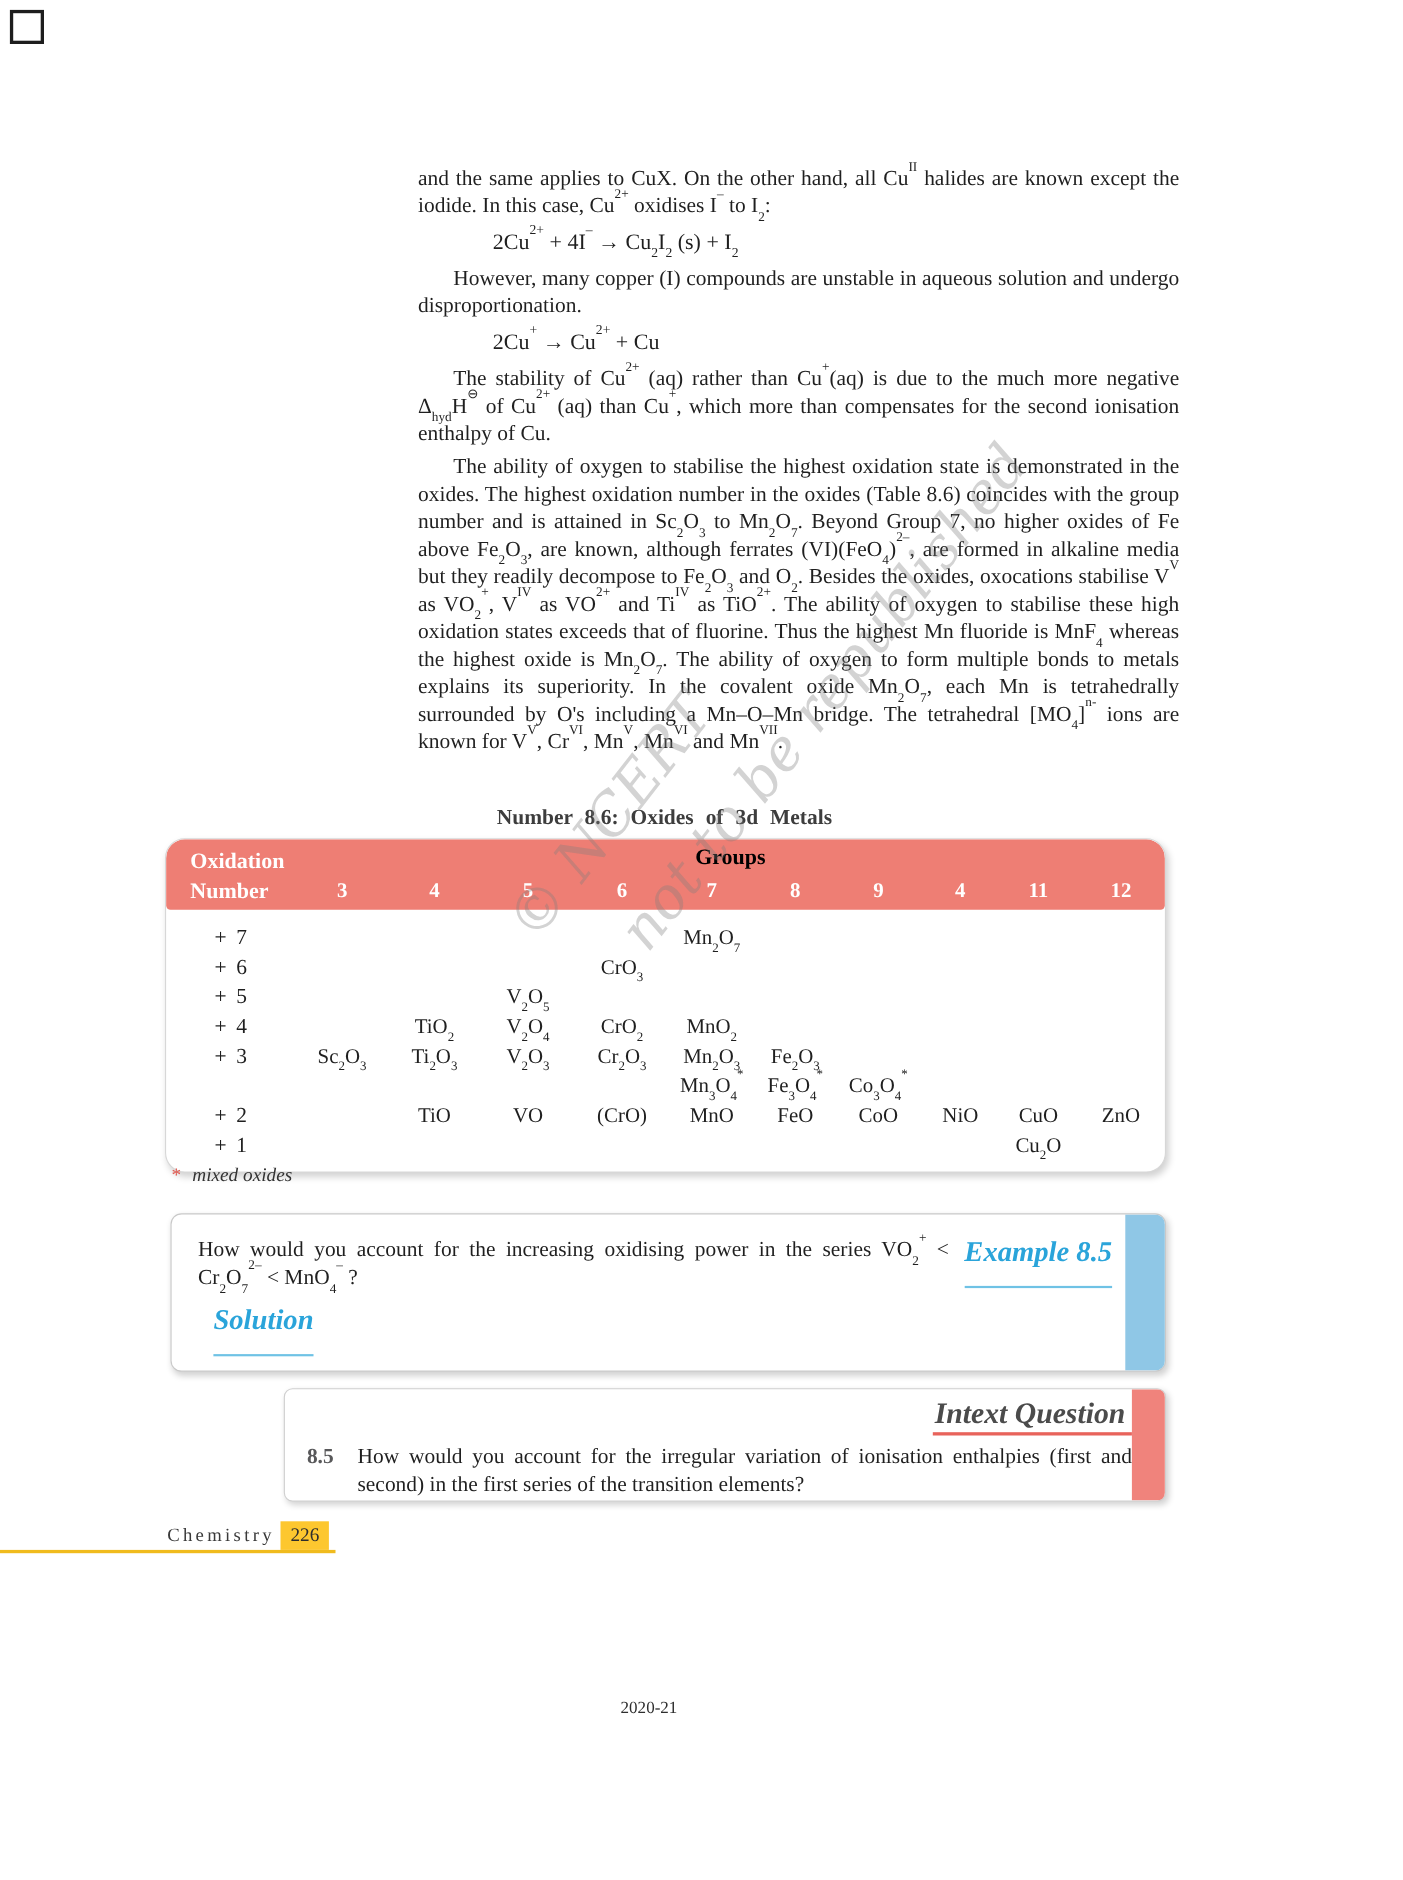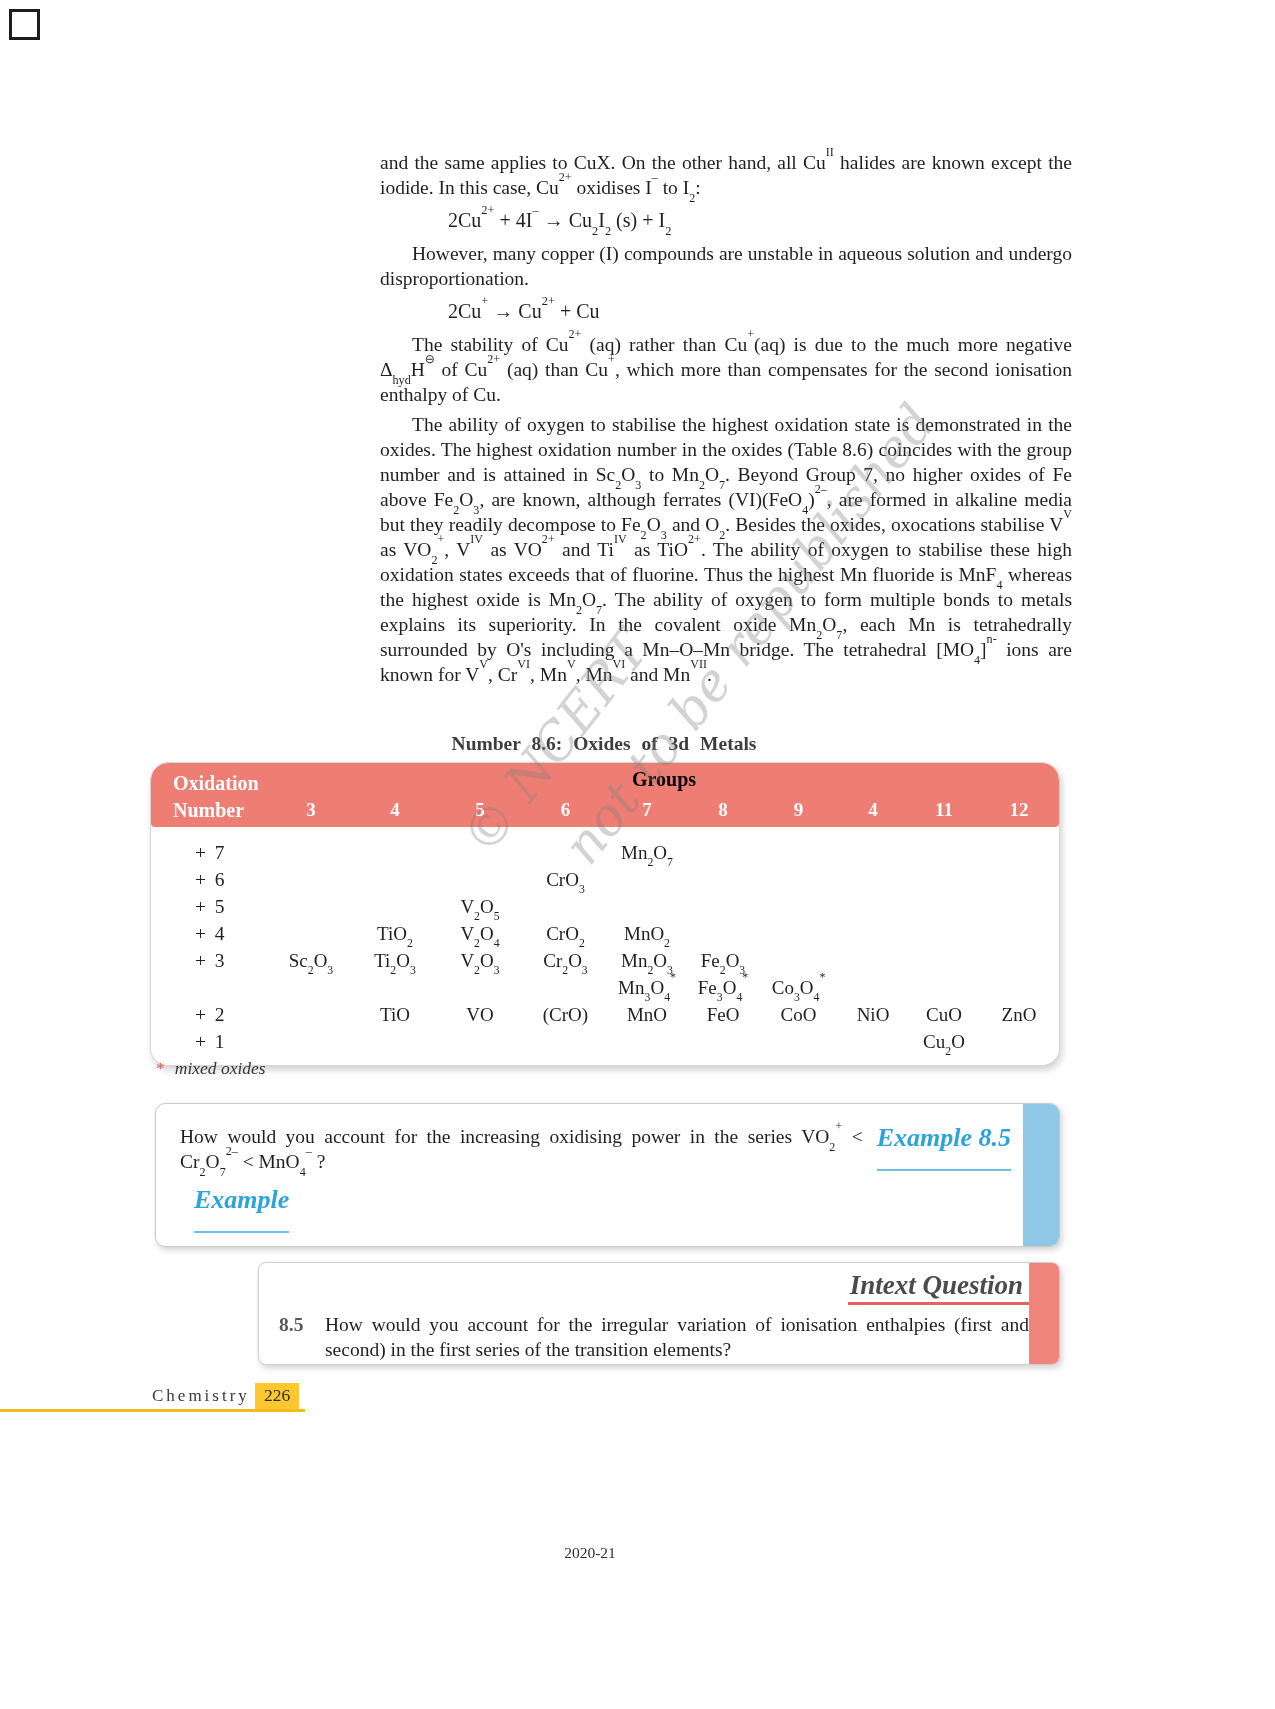--- a/index.html
+++ b/index.html
@@ -227,21 +227,21 @@
   </div>
 
   <div class="example-box">
     <div class="ex-accent" style="background: rgb(143, 199, 230);"></div>
     <div class="ex-inner">
       <div class="ex-row">
         <p class="ex-text">How would you account for the increasing oxidising power in the series VO<sub>2</sub><sup>+</sup> &lt; Cr<sub>2</sub>O<sub>7</sub><sup>2–</sup> &lt; MnO<sub>4</sub><sup>–</sup> ?</p>
         <span class="script-label">Example 8.5</span>
       </div>
       <div class="ex-row sol-row">
-        <span class="script-label">Example</span>
+        <span class="script-label">Solution</span>
       </div>
     </div>
   </div>
 
   <div class="intext-box">
     <div class="it-accent" style="background: rgb(240, 131, 124);"></div>
     <div class="it-inner">
       <div class="it-label-row">
         <span class="it-label">Intext Question</span>
       </div>

